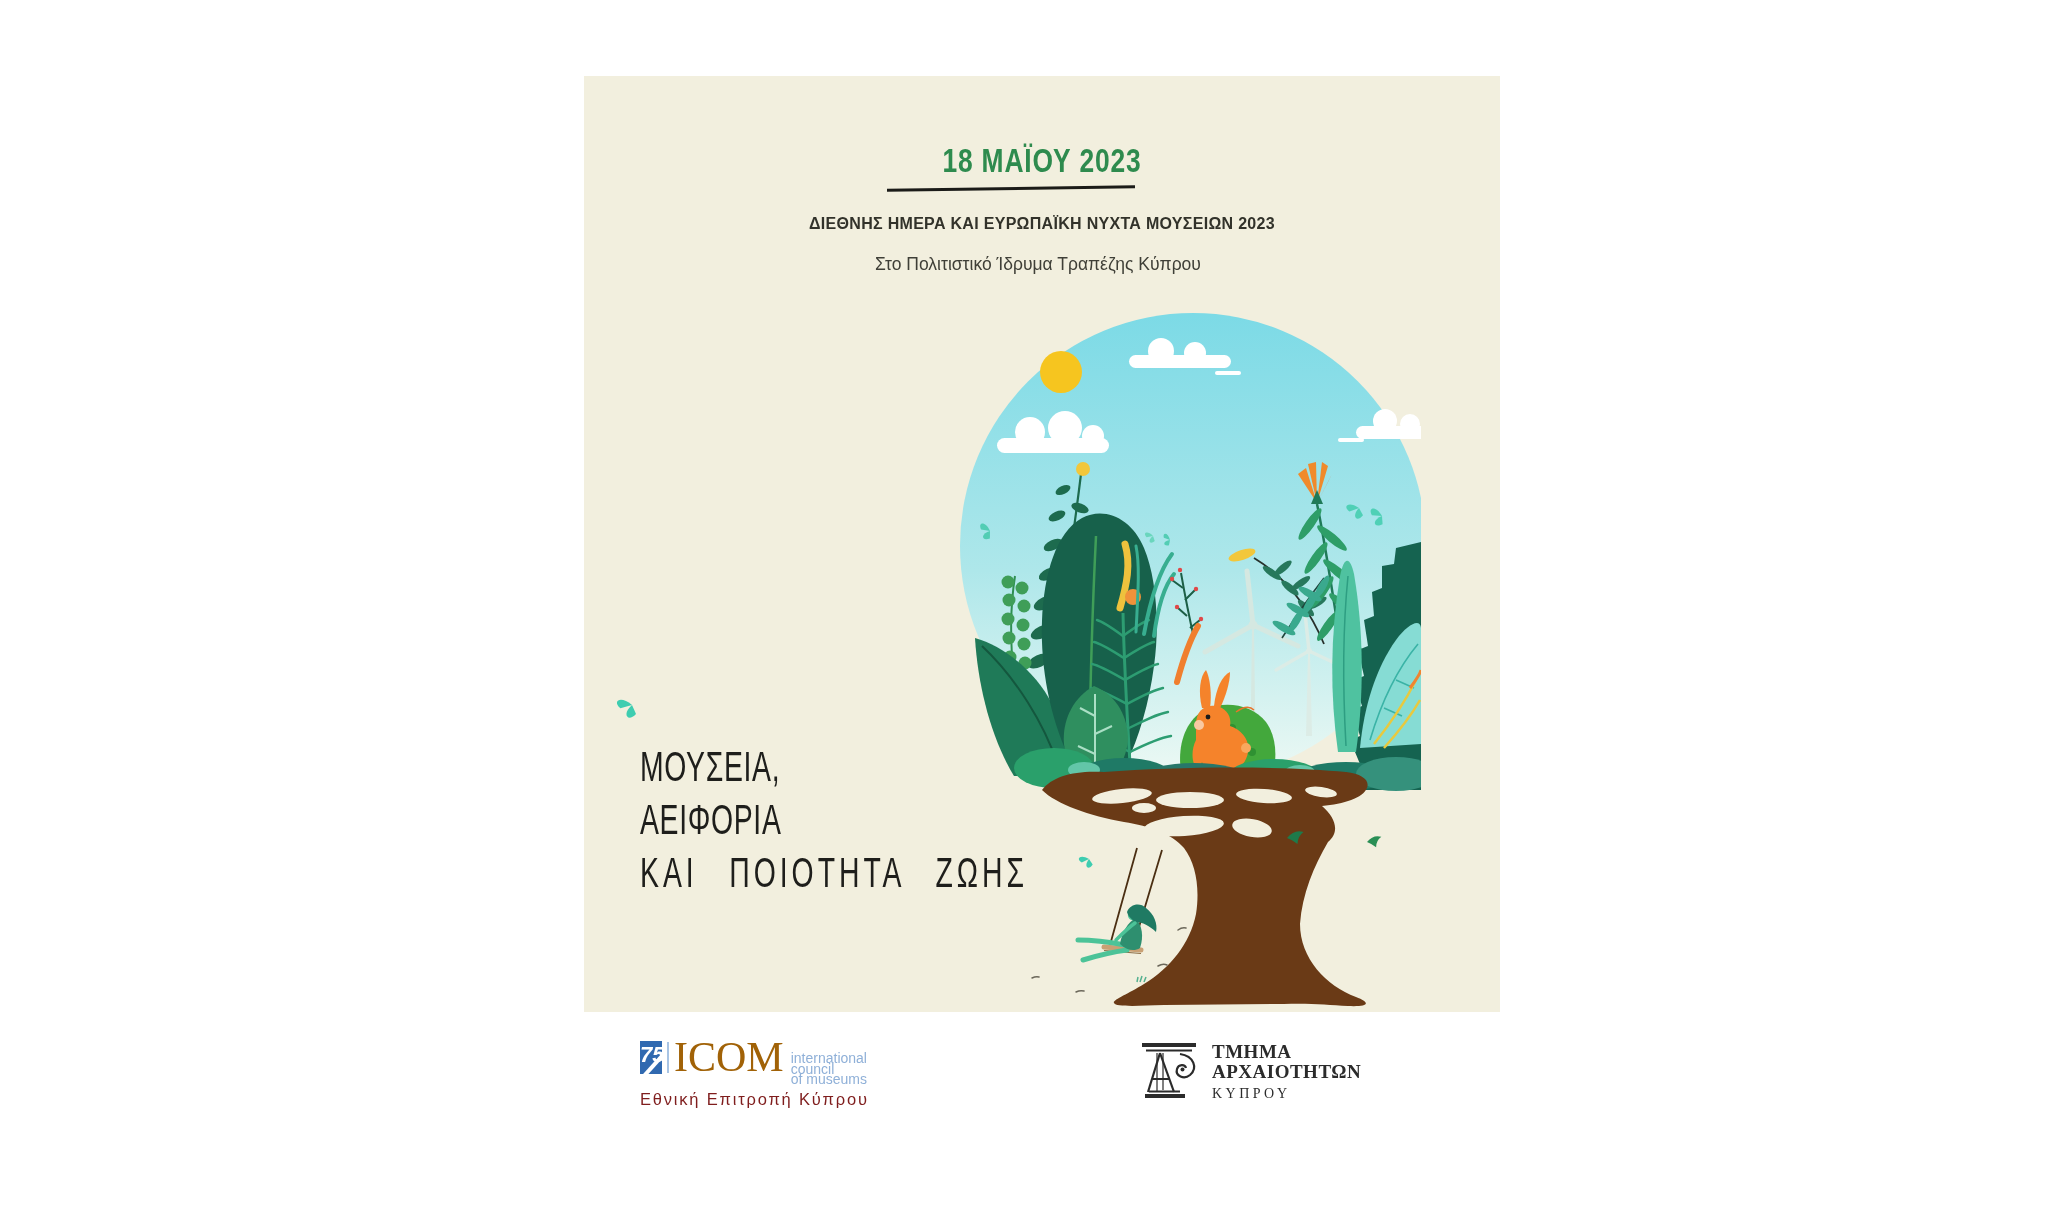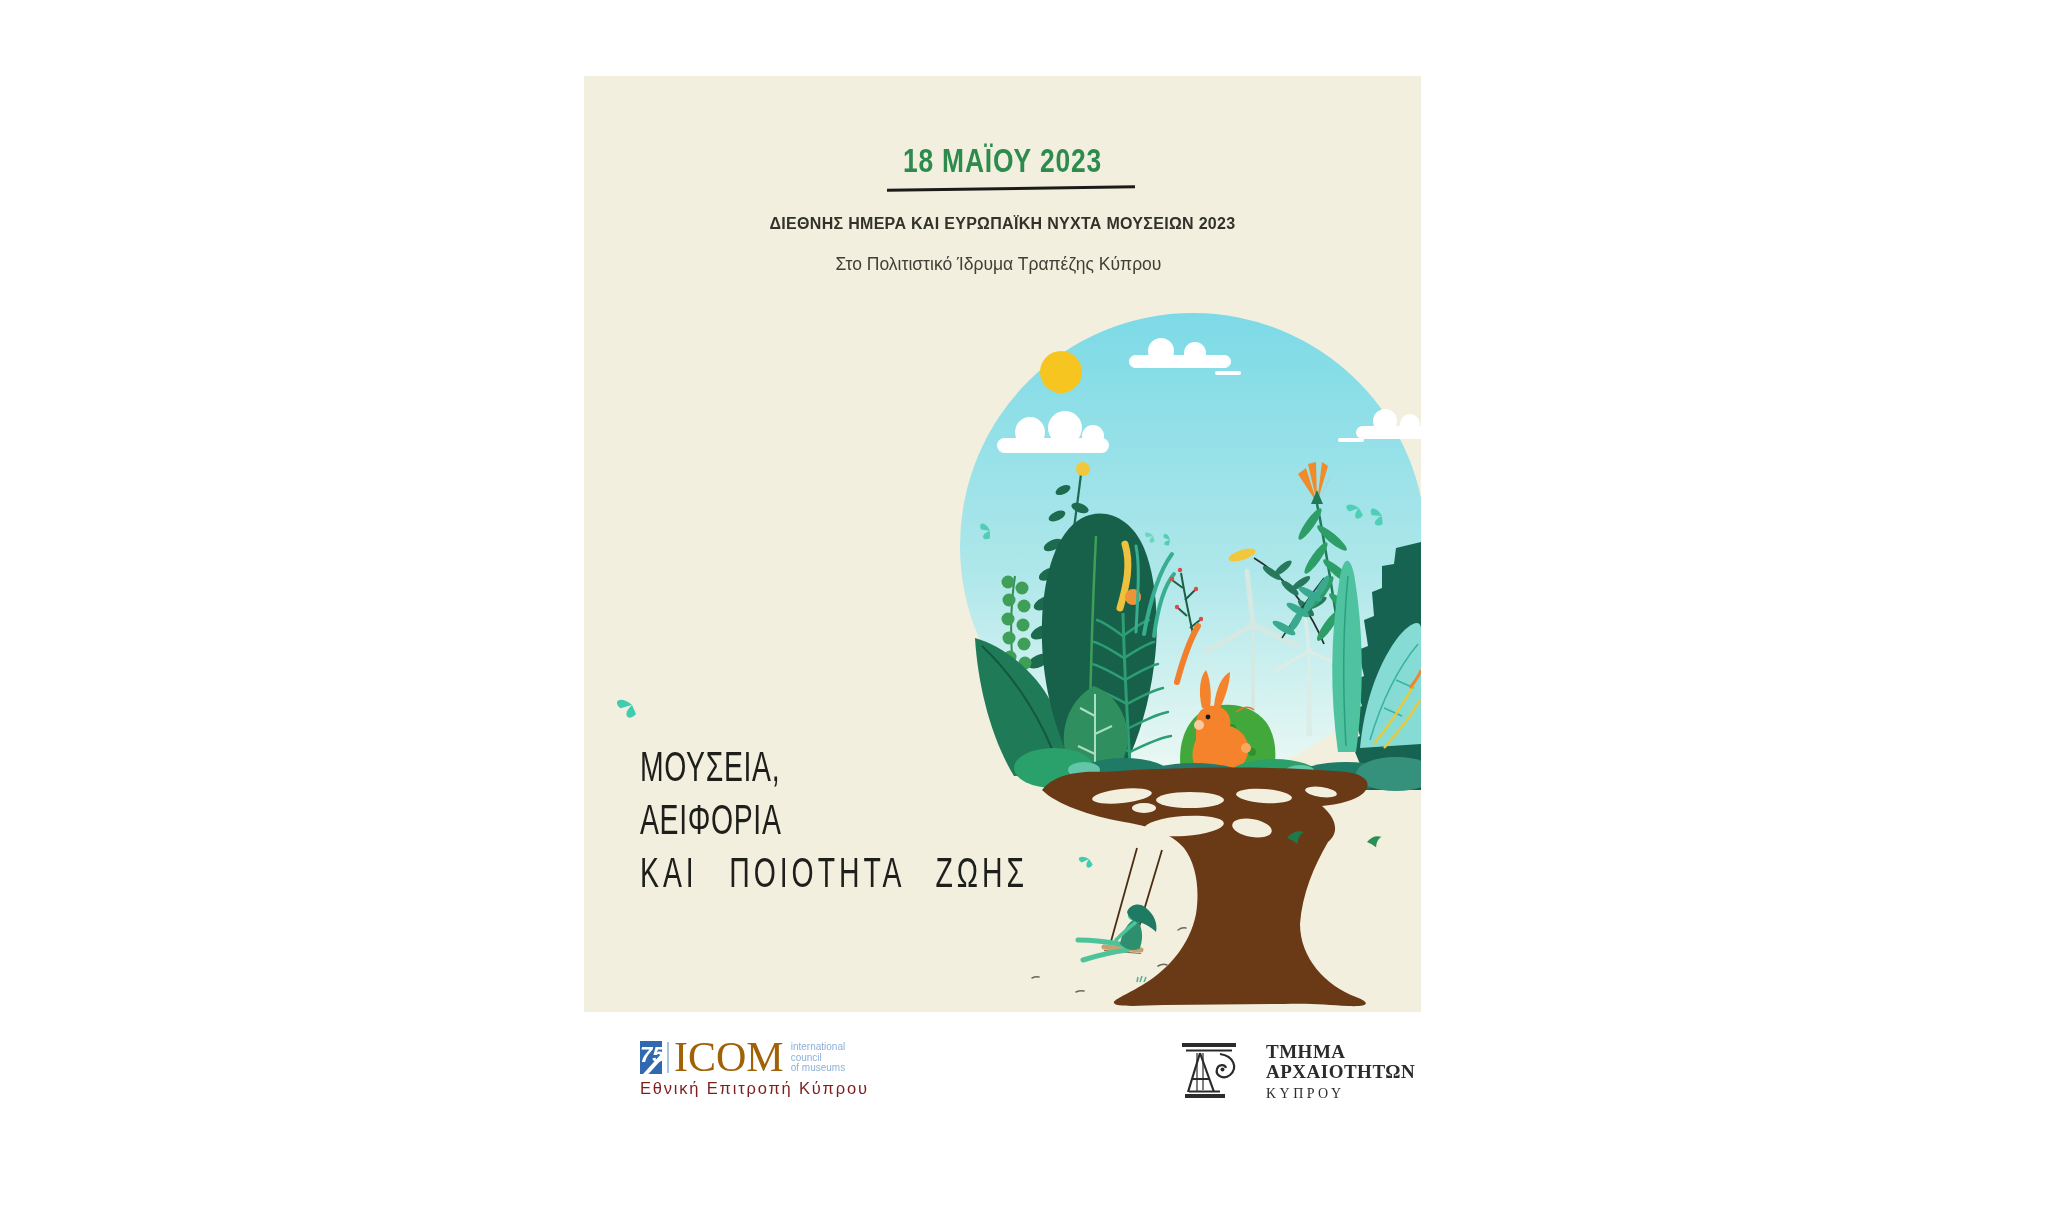--- a/index.html
+++ b/index.html
@@ -1,18 +1,18 @@
 <!DOCTYPE html>
 <html><head>
 <meta charset="utf-8">
 <style>
   html,body{margin:0;padding:0;background:#ffffff;}
   .canvas{position:relative;width:2048px;height:1209px;background:#ffffff;overflow:hidden;
           font-family:"Liberation Sans",sans-serif;}
-  .poster{position:absolute;left:584px;top:76px;width:837px;height:936px;background:#f2efde;overflow:hidden;}
+  .poster{position:absolute;left:584px;top:76px;width:916px;height:936px;background:#f2efde;overflow:hidden;}
   .illus{position:absolute;left:0;top:0;}
 
   
   .date{position:absolute;left:0;right:0;top:66px;text-align:center;color:#2e8b4e;
         font-size:33px;font-weight:bold;letter-spacing:1px;transform:scaleX(0.8);}
   .date-underline{position:absolute;left:303px;top:111px;width:248px;height:3px;background:#1b1b18;
         transform:rotate(-0.8deg);}
   .event-title{position:absolute;left:0;right:0;top:139px;text-align:center;color:#32322a;
         font-size:16px;font-weight:bold;letter-spacing:0.3px;}
   .event-subtitle{position:absolute;left:0;right:8px;top:178px;text-align:center;color:#3f3f37;
@@ -28,24 +28,24 @@
   .icom{position:absolute;left:640px;top:1041px;}
   .icom-row{display:flex;align-items:flex-start;}
   .icom-badge{position:relative;width:22px;height:33px;background:#3069b0;overflow:hidden;flex:none;}
   .icom-badge .stripe{position:absolute;left:-8px;top:13px;width:60px;height:4px;background:#ffffff;
         transform:rotate(-48deg);}
   .icom-badge .num{position:absolute;left:0;top:1px;width:100%;text-align:center;color:#ffffff;
         font-size:22px;font-weight:bold;font-style:italic;}
   .icom-div{width:2px;height:31px;background:#a8c4e4;margin:1px 5px 0 5px;flex:none;}
   .icom-word{font-family:"Liberation Serif",serif;color:#a16207;font-size:42px;line-height:33px;
         letter-spacing:0px;}
-  .icom-tagline{margin-left:7px;margin-top:1px;color:#8fb0d8;font-size:10px;line-height:10.5px;}
+  .icom-tagline{margin-left:7px;margin-top:12px;color:#8fb0d8;font-size:14px;line-height:10.5px;}
   .icom-committee{margin-top:5px;color:#7f1d1d;font-size:16.5px;letter-spacing:1.8px;}
 
-  .dept{position:absolute;left:1180px;top:1042px;display:flex;gap:24px;color:#2b2b2b;}
+  .dept{position:absolute;left:1140px;top:1042px;display:flex;gap:10px;color:#2b2b2b;}
   .dept-text{font-family:"Liberation Serif",serif;}
   .dept-l1,.dept-l2{font-size:19px;font-weight:bold;line-height:20px;letter-spacing:0.5px;}
   .dept-l3{font-size:14px;letter-spacing:3.5px;margin-top:4px;}
 </style>
 </head>
 <body>
 
 <div class="canvas">
 
   <div class="poster">

